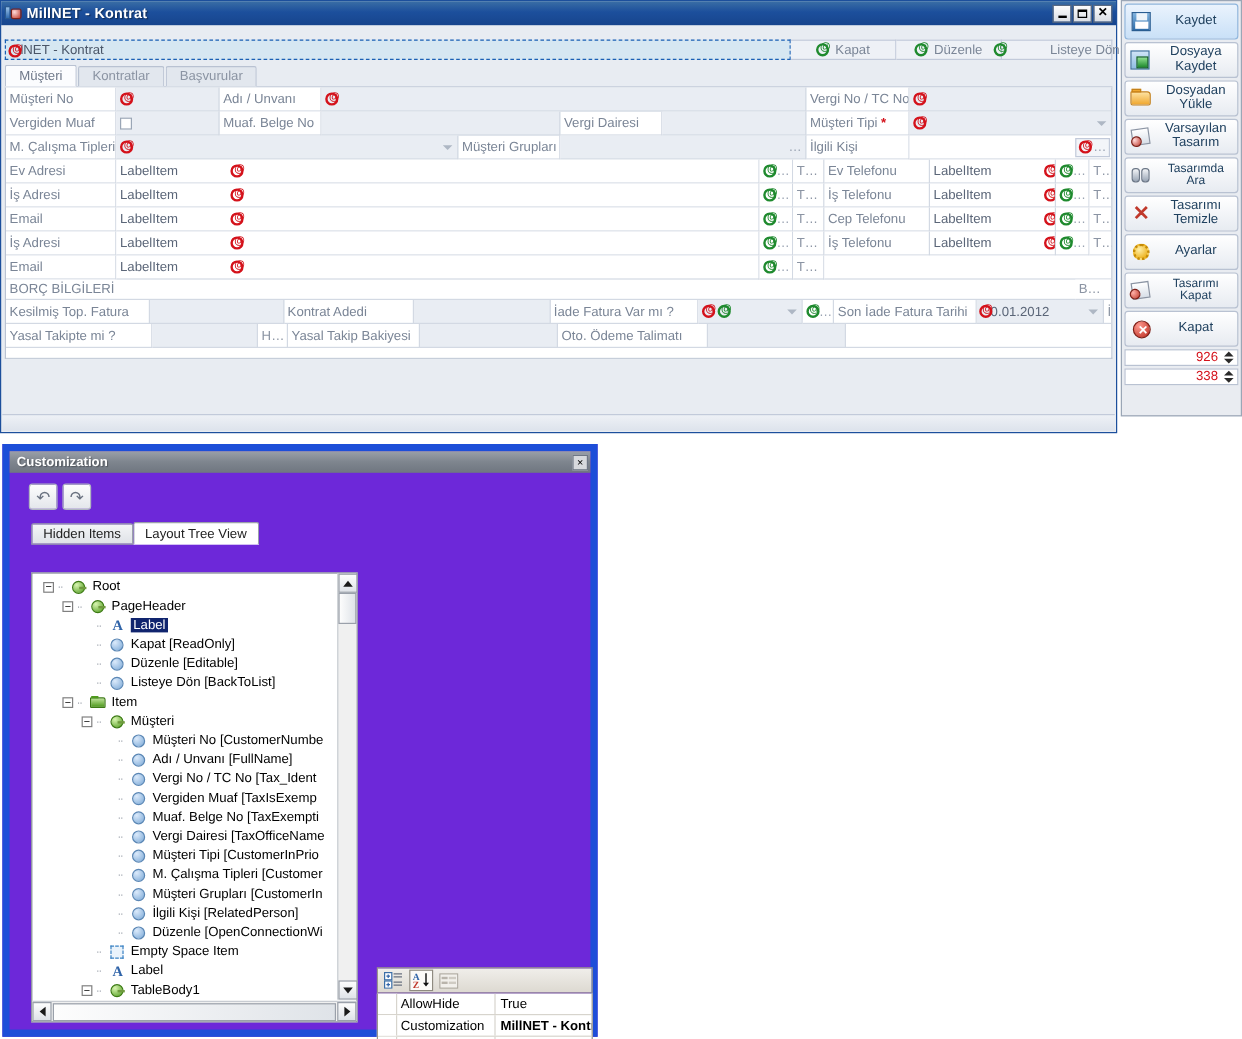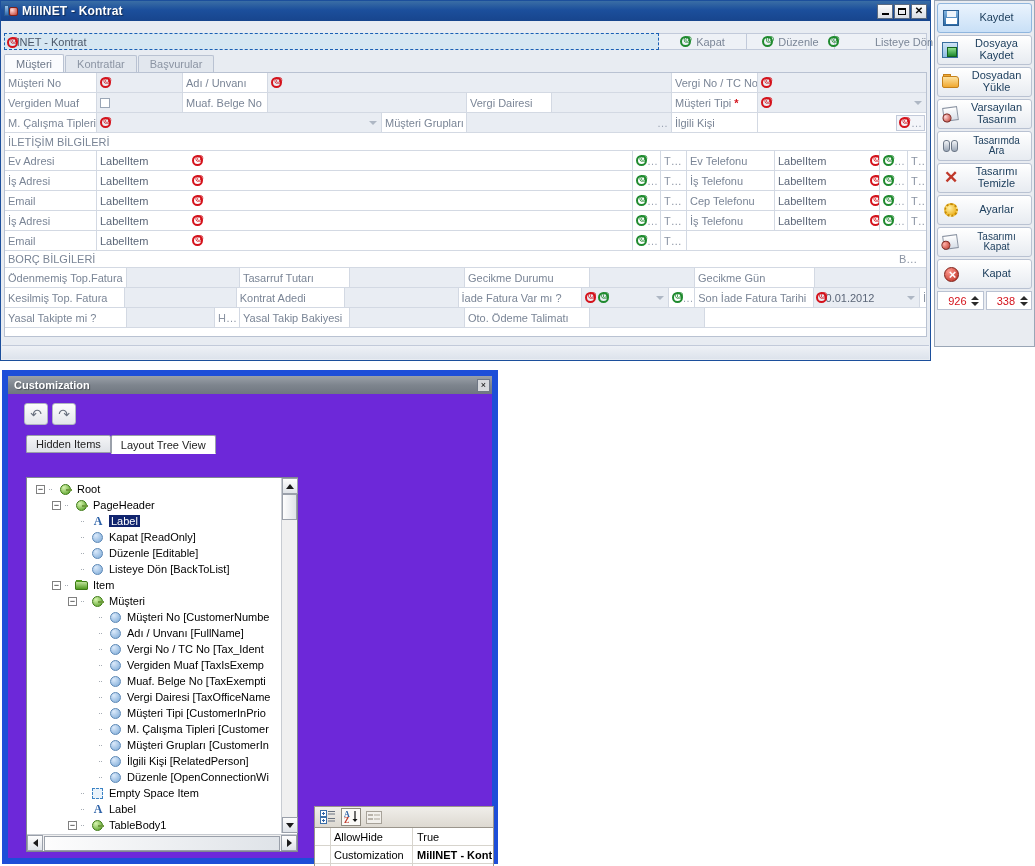--- a/index.html
+++ b/index.html
@@ -193,21 +193,21 @@
      background:radial-gradient(circle at 35% 30%,#fff0a8,#e8a400);border:2px dotted #c58a06;box-sizing:border-box;}
   .ico-closedesign{position:absolute;left:2px;top:3px;width:15px;height:14px;
      background:linear-gradient(#ffffff,#d8dfe8);border:1px solid #8b94a3;box-sizing:border-box;transform:rotate(-8deg);}
   .ico-closedesign::after{content:"";position:absolute;left:-3px;bottom:-1px;width:9px;height:9px;border-radius:50%;
      background:radial-gradient(circle at 30% 30%,#ffb0a8,#c0392b);border:1px solid #7e2018;box-sizing:border-box;}
   .ico-closered{position:absolute;left:3px;top:3px;width:15px;height:15px;border-radius:50%;
      background:radial-gradient(circle at 32% 28%,#ff9b91,#b8281b);border:1px solid #7e2018;box-sizing:border-box;}
   .ico-closered::after{content:"\00d7";position:absolute;left:0;top:-2px;width:15px;text-align:center;
      color:#fff;font-size:13px;font-weight:bold;line-height:17px;font-family:"Liberation Sans",sans-serif;}
 
-  .tp-spin-row{ display:flex; gap:2px; margin-top:2px; }
+  .tp-spin-row{ display:flex; gap:2px; margin-top:2px;flex-direction:column; }
   .tp-spin{
     flex:1; height:19px; display:flex; align-items:center;
     background:#fff; border:1px solid #b9c2d2; box-sizing:border-box;
   }
   .tp-spin .v{ flex:1; text-align:right; padding-right:3px; color:#d4121b; font-size:11px;}
   .tp-spin .ar{ width:11px; display:flex; flex-direction:column; align-items:center; justify-content:center; gap:2px; padding-right:2px;}
   .ar-up{width:0;height:0;border-left:4px solid transparent;border-right:4px solid transparent;border-bottom:4px solid #2a2a2a;}
   .ar-dn{width:0;height:0;border-left:4px solid transparent;border-right:4px solid transparent;border-top:4px solid #2a2a2a;}
 
   
@@ -223,21 +223,21 @@
   .cust-close{
     width:13px;height:13px; background:#d7d9dd; border:1px solid #6f7785; box-sizing:border-box;
     display:flex;align-items:center;justify-content:center; font-size:9px; color:#000; line-height:1;
   }
   .cust-toolbar{ padding:9px 0 0 16px; display:flex; gap:4px;}
   .tb-sq{
     width:24px;height:22px; background:linear-gradient(#fdfdfd,#e3e6eb);
     border:1px solid #b0b6c0; border-radius:3px; box-sizing:border-box;
     display:flex;align-items:center;justify-content:center; color:#6a7280; font-size:14px;
   }
-  .cust-tabs{ margin:10px 0 0 18px; display:flex; align-items:flex-start; height:19px;}
+  .cust-tabs{ margin:10px 0 0 18px; display:flex; align-items:center; height:19px;}
   .ctab{
     height:18px; padding:0 9px; display:flex;align-items:center;
     background:linear-gradient(#f4f5f7,#dfe2e7); border:1px solid #9aa0aa; box-sizing:border-box;
     font-size:11px; color:#222; border-radius:2px 2px 0 0;
   }
   .ctab.active{ background:#ffffff; border-bottom-color:#ffffff; height:19px; }
 
   .tree-panel{
     position:absolute; left:18px; top:101px; width:272px; height:375px;
     background:#ffffff; border:1px solid #7f8691; box-sizing:border-box;
@@ -417,21 +417,20 @@
         </div>
         <div class="cell lbl" style="width:86px">İlgili Kişi</div>
         <div class="cell val white" style="flex:1;border-right:none;justify-content:flex-end;padding-right:1px">
           <span class="btn-dots">
             <span class="badge"></span>
               <span class="ellip">…</span>
           </span>
         </div>
       </div>
 
-      <div class="sect">İLETİŞİM BİLGİLERİ</div>
 
       <div class="grow">
         <div class="cell lbl" style="width:92px">Ev Adresi</div>
         <div class="cell val white" style="width:536px">
             <span class="badge abs" style="left:95px;top:4px"></span>
             <span>LabelItem</span>
           </div>
         <div class="cell val white" style="width:28px;color:#8b94a3">
             <span class="badge green"></span>
             <span class="ellip">…</span>
@@ -530,30 +529,20 @@
           </div>
         <div class="cell val white" style="width:26px;color:#8b94a3">T…</div>
         <div class="cell val white" style="flex:1;border-right:none"></div>
       </div>
 
       <div class="grow" style="height:17px">
         <div class="cell lbl" style="flex:1;border-right:none">BORÇ BİLGİLERİ</div>
         <div class="cell val white" style="width:30px;color:#8b94a3;border-right:none">B…</div>
       </div>
 
-      <div class="grow">
-        <div class="cell lbl" style="width:122px">Ödenmemiş Top.Fatura</div>
-        <div class="cell val" style="width:113px"></div>
-        <div class="cell lbl" style="width:110px">Tasarruf Tutarı</div>
-        <div class="cell val" style="width:115px"></div>
-        <div class="cell lbl" style="width:125px">Gecikme Durumu</div>
-        <div class="cell val" style="width:105px"></div>
-        <div class="cell lbl" style="width:120px">Gecikme Gün</div>
-        <div class="cell val" style="flex:1;border-right:none"></div>
-      </div>
 
       <div class="grow">
         <div class="cell lbl" style="width:122px">Kesilmiş Top. Fatura</div>
         <div class="cell val" style="width:113px"></div>
         <div class="cell lbl" style="width:110px">Kontrat Adedi</div>
         <div class="cell val" style="width:115px"></div>
         <div class="cell lbl" style="width:125px">İade Fatura Var mı ?</div>
         <div class="cell val" style="width:88px">
           <span class="badge"></span>
           <span class="badge green" style="margin-left:2px"></span>

